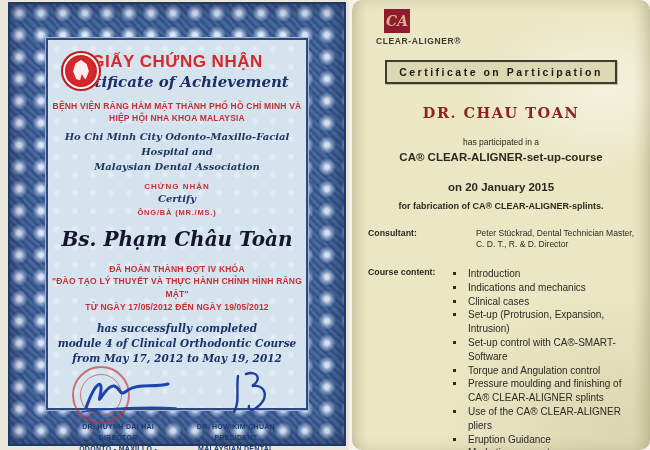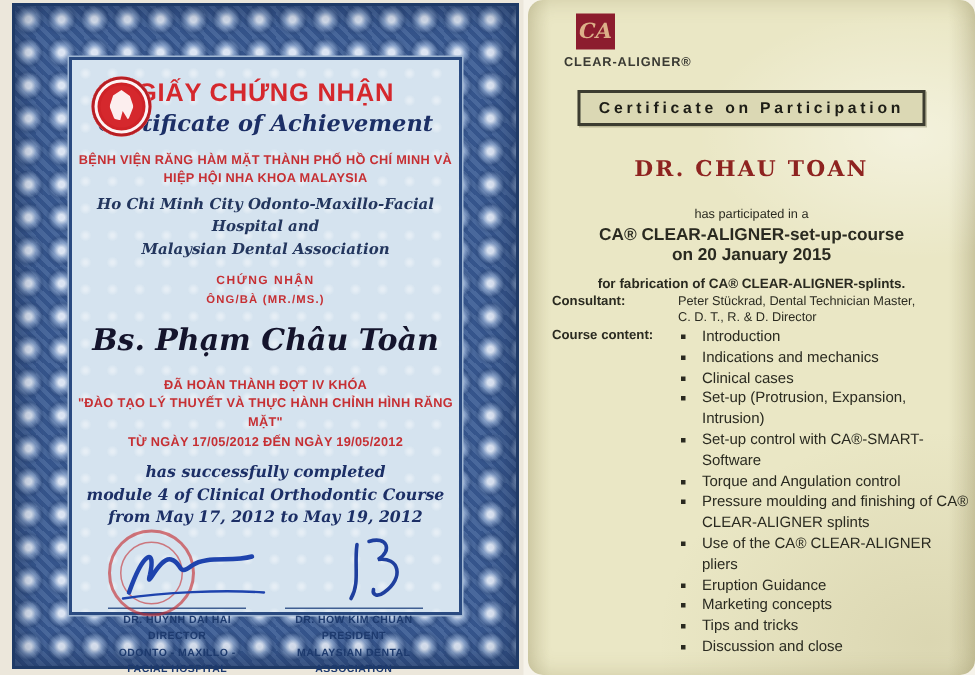--- a/index.html
+++ b/index.html
@@ -72,23 +72,23 @@
   .academy{margin-top:4px;background:#a81e23;border:1px solid #7e1518;color:#fff;
     font-size:9px;font-weight:bold;letter-spacing:2px;text-align:center;padding:1px 0;}
   .rc-titlebox-wrap{text-align:center;margin-top:14px;}
   .rc-titlebox{display:inline-block;border:2px solid #3c3c30;background:#dbd8b4;
     padding:4px 12px;font-size:10.5px;font-weight:bold;letter-spacing:2.5px;color:#1d1d16;
     box-shadow:1px 1px 0 rgba(80,75,40,.3);}
   .rc-name{margin-top:20px;text-align:center;font-family:"DejaVu Serif",serif;
     font-size:14.5px;font-weight:bold;letter-spacing:1.5px;color:#8e2320;}
   .rc-participated{margin-top:16px;text-align:center;font-size:8.5px;}
   .rc-course{margin-top:4px;text-align:center;font-size:11.5px;font-weight:bold;}
-  .rc-date{margin-top:1px;text-align:center;font-size:11.5px;font-weight:bold;}
+  .rc-date{margin-top:18px;text-align:center;font-size:11.5px;font-weight:bold;}
   .rc-purpose{margin-top:8px;text-align:center;font-size:9px;font-weight:bold;}
-  .rc-row{display:flex;padding:0 4px 0 16px;margin-top:1px;}
+  .rc-row{display:flex;padding:0 16px 0 16px;margin-top:17px;justify-content:space-between;}
   .rc-label{width:84px;flex:none;font-size:8.8px;font-weight:bold;}
   .rc-value{font-size:8.5px;line-height:1.3;}
   .rc-list{margin:0;padding-left:14px;font-size:10px;line-height:1.38;}
   .rc-list li{list-style-type:square;padding-left:2px;}
   .rc-footer{position:absolute;left:16px;bottom:4px;width:220px;}
   .rc-placedate{font-size:8.5px;font-weight:bold;}
   .rc-sig{margin:-2px 0 -4px -4px;}
   .rc-faded{font-size:7.5px;color:#b3ae92;line-height:1.35;}
 </style>
 </head>
@@ -107,20 +107,21 @@
           </div>
           <div class="lc-org-vi">
             <div>BỆNH VIỆN RĂNG HÀM MẶT THÀNH PHỐ HỒ CHÍ MINH VÀ</div>
             <div>HIỆP HỘI NHA KHOA MALAYSIA</div>
           </div>
           <div class="lc-org-en">
             <div>Ho Chi Minh City Odonto-Maxillo-Facial Hospital and</div>
             <div>Malaysian Dental Association</div>
           </div>
           <div class="lc-certify-vi">CHỨNG NHẬN</div>
+          <div class="lc-certify-en">Certify</div>
           <div class="lc-honorific">ÔNG/BÀ (MR./MS.)</div>
           <div class="lc-name">Bs. Phạm Châu Toàn</div>
           <div class="lc-completion-vi">
             <div>ĐÃ HOÀN THÀNH ĐỢT IV KHÓA</div>
             <div>"ĐÀO TẠO LÝ THUYẾT VÀ THỰC HÀNH CHỈNH HÌNH RĂNG MẶT"</div>
             <div>TỪ NGÀY 17/05/2012 ĐẾN NGÀY 19/05/2012</div>
           </div>
           <div class="lc-completion-en">
             <div>has successfully completed</div>
             <div>module 4 of Clinical Orthodontic Course</div>

